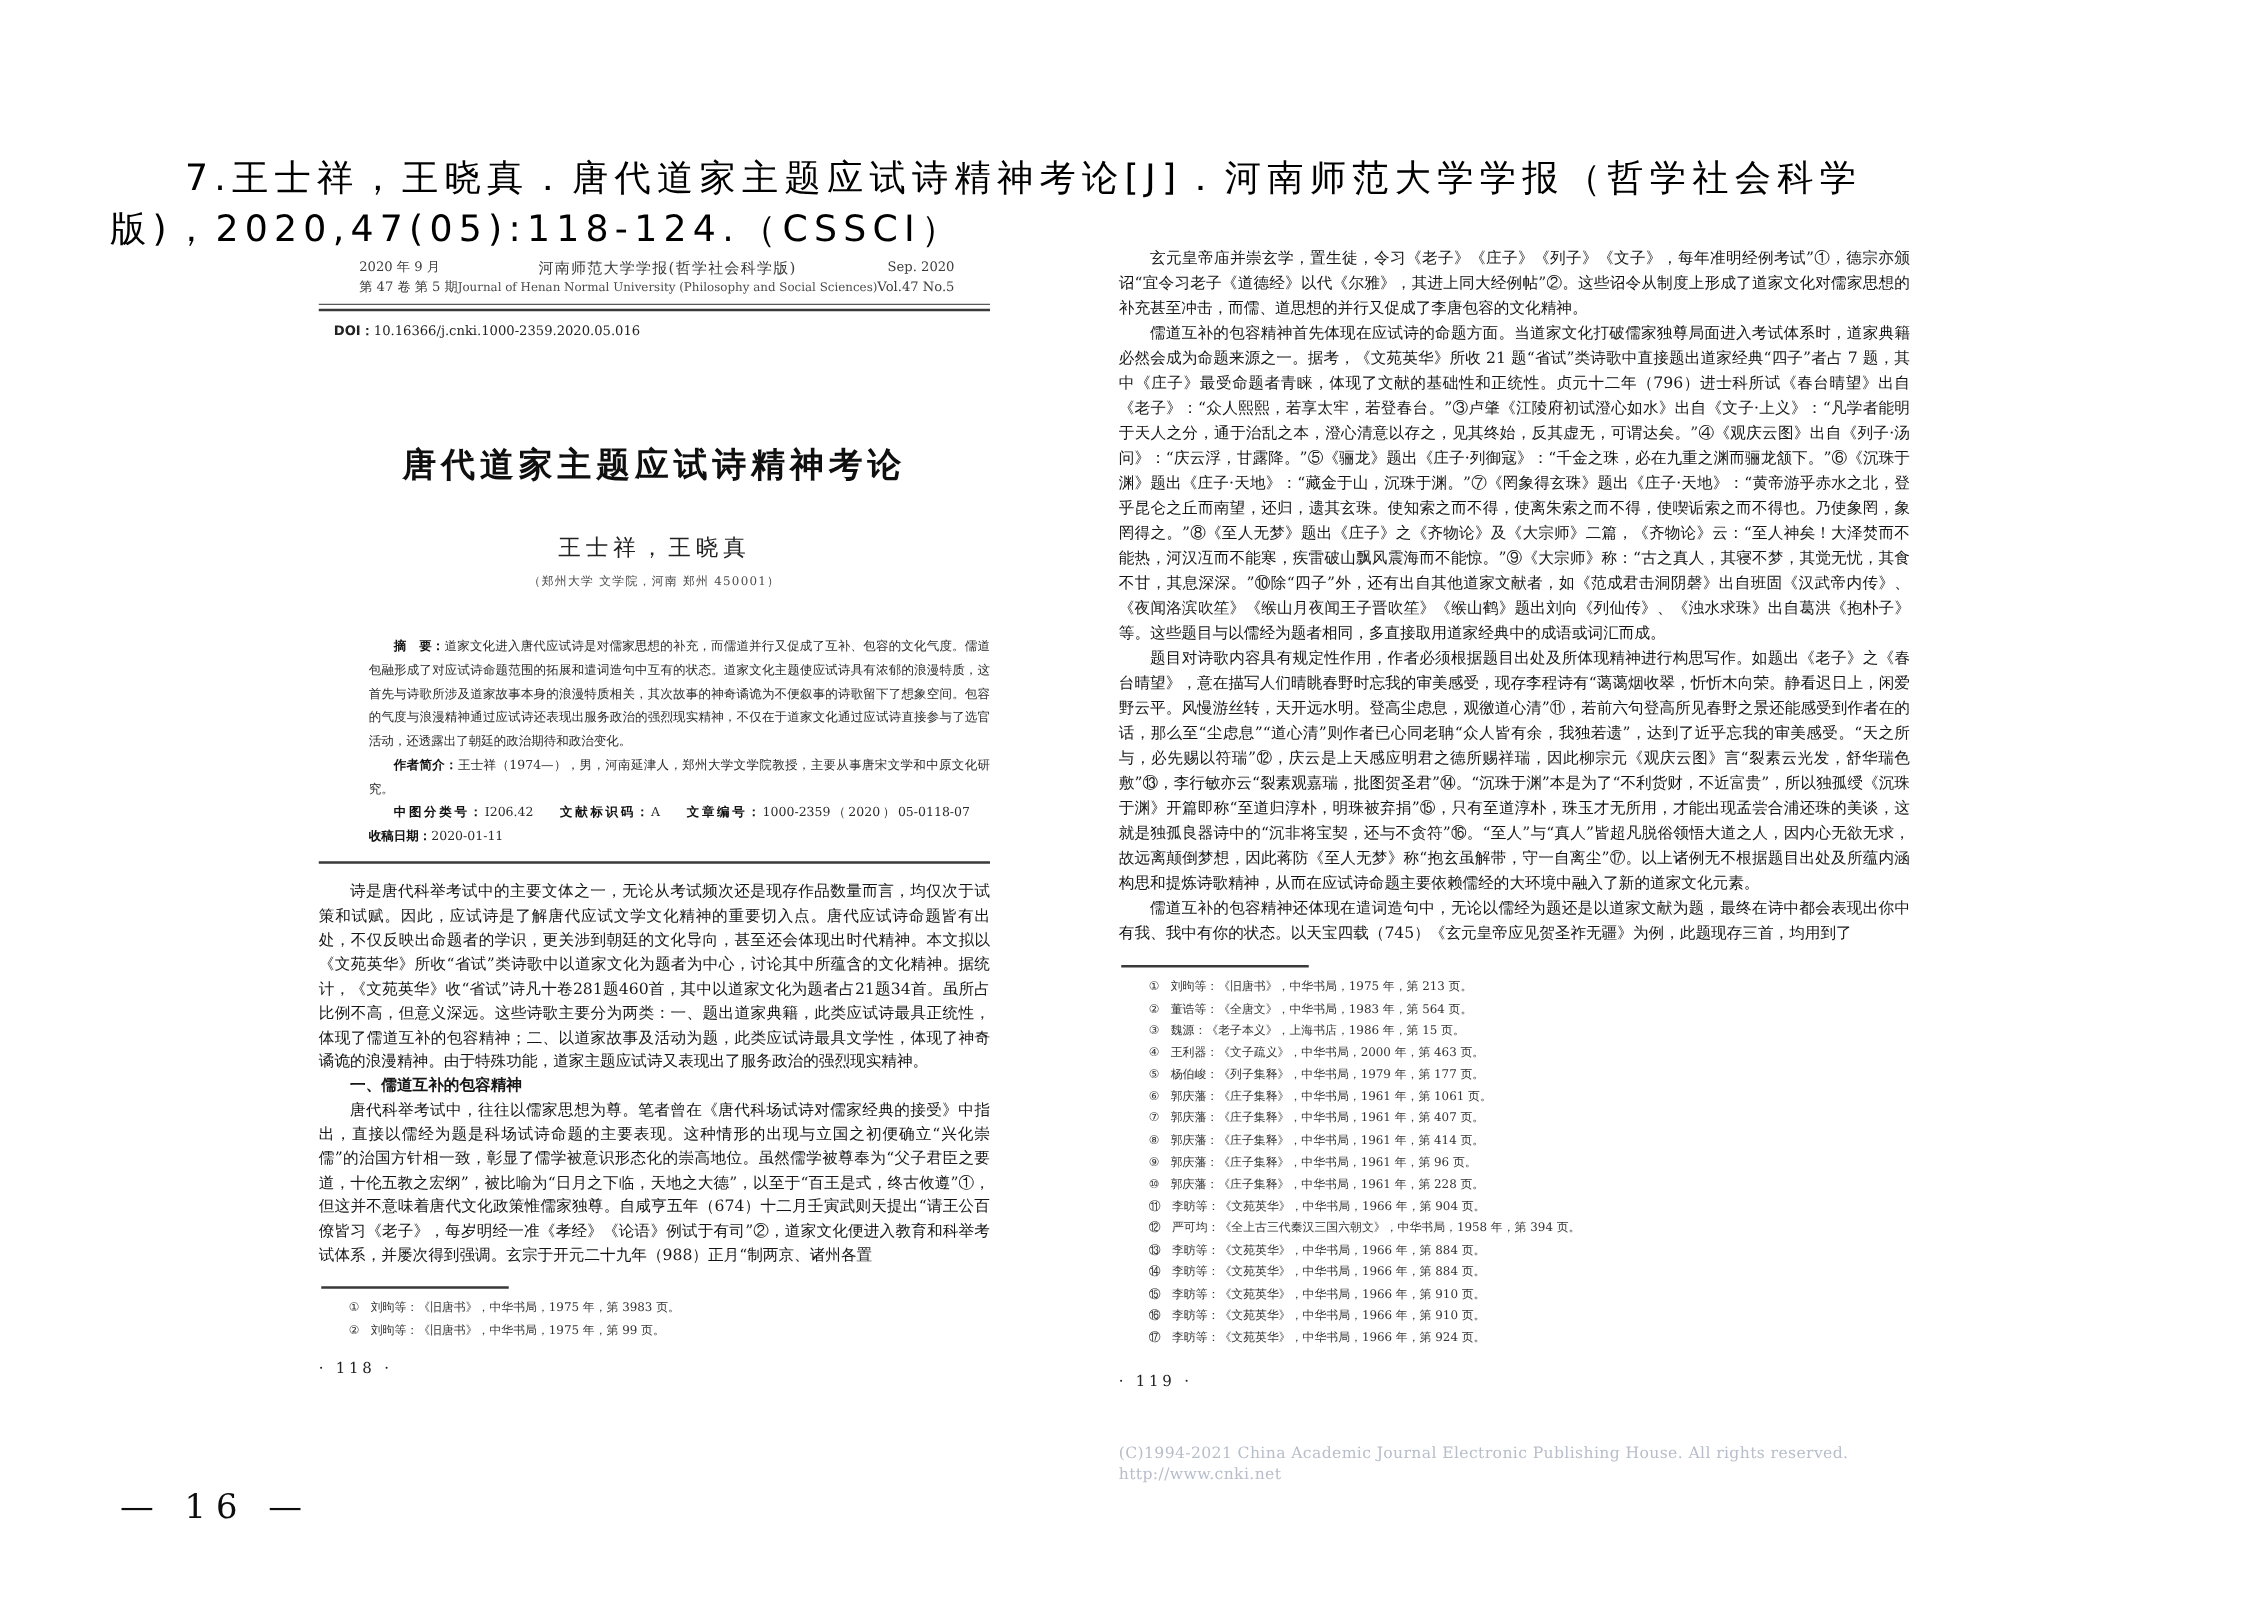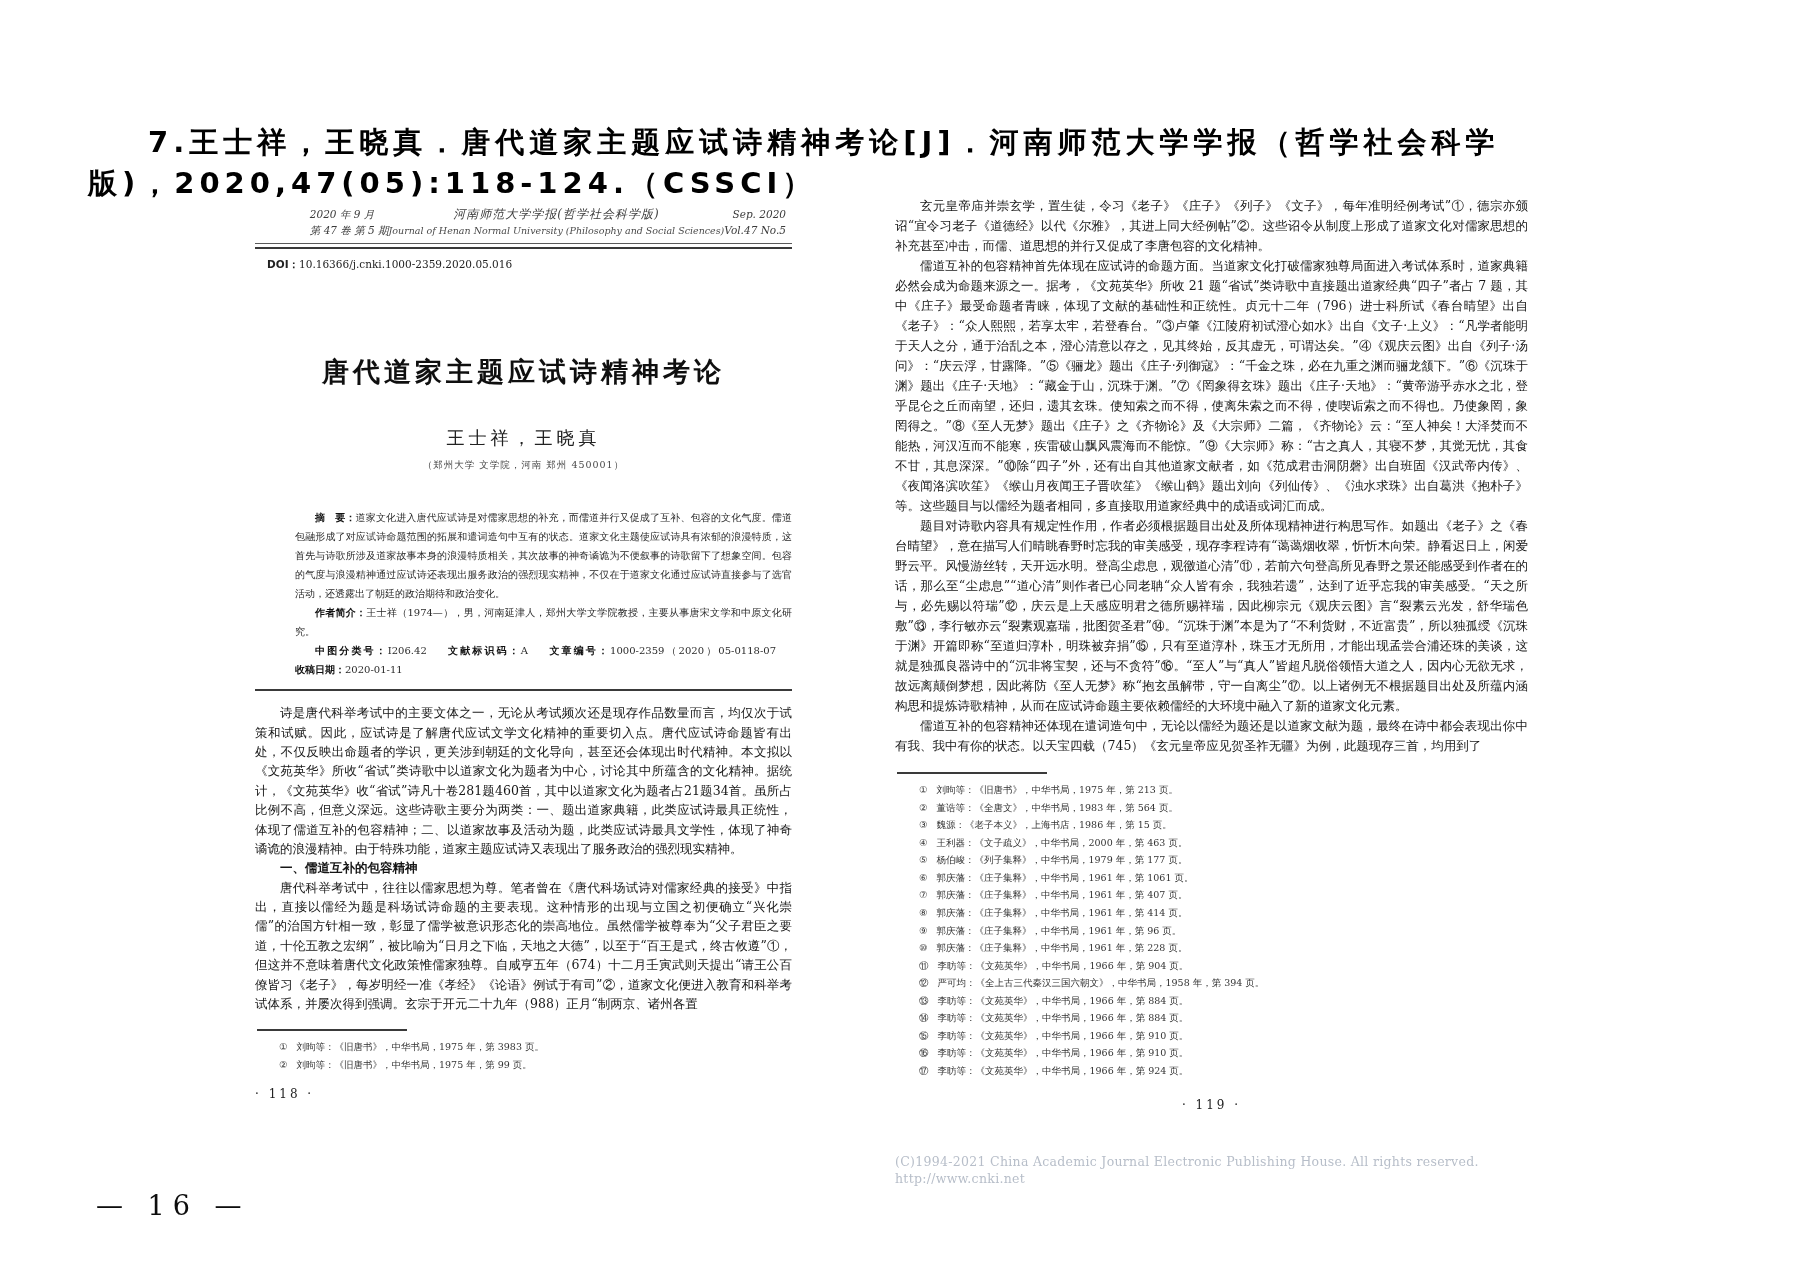--- a/index.html
+++ b/index.html
@@ -1,30 +1,30 @@
 <!DOCTYPE html>
 <html><head>
 <meta charset="utf-8">
 <style>
   html,body{margin:0;padding:0;background:#ffffff;}
   body{width:1813px;height:1282px;position:relative;overflow:hidden;
        font-family:"DejaVu Serif","Liberation Serif",serif;color:#1c1c1c;}
 
   
   .citation{position:absolute;left:88px;top:122px;width:1440px;
-    font-family:"DejaVu Sans","Liberation Sans",sans-serif;font-weight:bold;
+    font-family:"DejaVu Sans","Liberation Sans",sans-serif;font-weight:normal;
     font-size:29px;line-height:1.42;letter-spacing:5px;color:#000;text-indent:60px;}
 
   
   .scan-page{position:absolute;}
   .page-left{left:255px;top:205px;width:537px;}
   .page-right{left:895px;top:196px;width:633px;}
 
-  .journal-header{display:flex;justify-content:flex-end;align-items:flex-end;
-    padding:0 6px 5px 10px;font-size:10.5px;color:#3b3b3b;line-height:1.55;font-style:italic;}
+  .journal-header{display:flex;justify-content:center;align-items:flex-end;
+    padding:0 6px 5px 10px;font-size:10.5px;color:#3b3b3b;line-height:1.55;}
   .hdr-center{text-align:center;}
   .hdr-center .cn{font-size:12px;letter-spacing:1px;}
   .hdr-center .en{font-size:9.5px;color:#4a4a4a;}
   .hdr-right{text-align:right;}
   .header-rule{height:3px;border-top:1px solid #5a5a5a;border-bottom:2px solid #3a3a3a;}
 
   .doi-line{margin:9px 0 0 12px;font-size:10.5px;color:#222;}
   .doi-line b{font-family:"DejaVu Sans","Liberation Sans",sans-serif;text-align:center;}
 
   .article-title{text-align:center;margin-top:82px;font-size:27px;font-weight:bold;
@@ -45,21 +45,21 @@
   .section-heading{font-weight:bold;font-family:"DejaVu Sans","Liberation Sans",sans-serif;
     font-size:12.5px;margin:3px 0;}
 
   .footnote-block{margin-top:16px;}
   .fn-divider{width:150px;border-top:2px solid #3a3a3a;margin-left:2px;margin-bottom:7px;}
   .footnotes{font-size:9.5px;line-height:1.85;color:#333;padding-left:24px;}
   .footnote{display:flex;gap:9px;}
   .fn-m{flex:0 0 auto;}
 
   .page-no{margin-top:14px;font-size:12px;letter-spacing:3px;color:#222;}
-  .page-no.right{text-align:center;margin-top:18px;}
+  .page-no.right{text-align:left;margin-top:18px;}
 
   .copyright{margin-top:42px;font-size:12.5px;color:#b7bec9;letter-spacing:0.3px;}
 
   .doc-page-no{position:absolute;left:96px;top:1190px;font-size:27px;
     letter-spacing:8px;color:#0d0d0d;}
 </style>
 </head>
 <body>
 
 <div>

